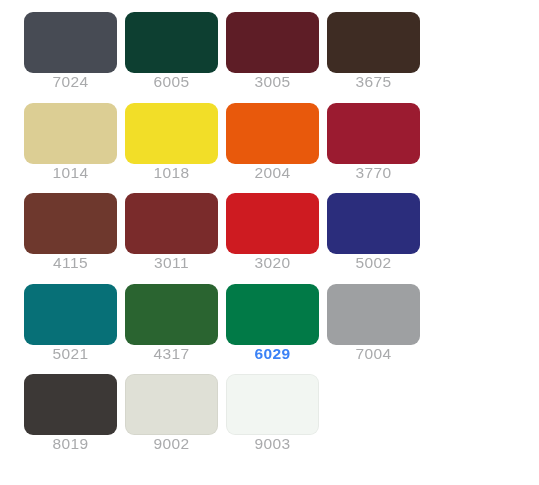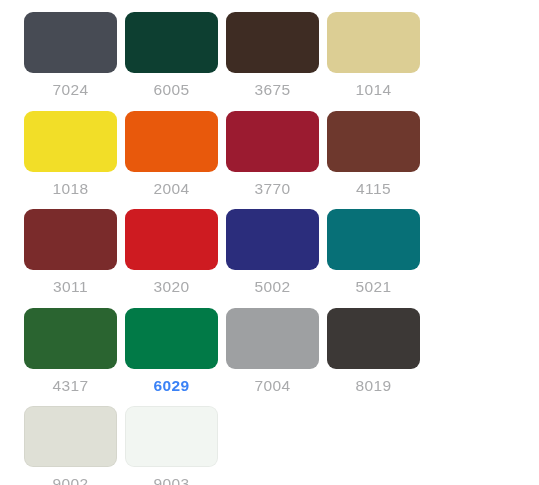--- a/index.html
+++ b/index.html
@@ -40,21 +40,21 @@
     border-radius: 9px;
     box-sizing: border-box;
   }
 
   
   .swatch-chip.light-edge {
     box-shadow: inset 0 0 0 1px rgba(0,0,0,0.045);
   }
 
   .swatch-label {
-    margin-top: 9px;
+    margin-top: 1px;
     font-size: 15.5px;
     line-height: 1;
     letter-spacing: 0.4px;
     color: #a9aaac;
     font-weight: 400;
     text-align: center;
   }
 
   .swatch-cell.is-selected .swatch-label {
     color: #3b82f6;
@@ -65,20 +65,24 @@
 <body>
 
 <div id="swatch-grid">
     <div class="swatch-cell">
       <div class="swatch-chip" style="background-color: rgb(71, 75, 84);"></div>
       <div class="swatch-label">7024</div>
     </div>
     <div class="swatch-cell">
       <div class="swatch-chip" style="background-color: rgb(13, 63, 49);"></div>
       <div class="swatch-label">6005</div>
+    </div>
+    <div class="swatch-cell">
+      <div class="swatch-chip" style="background-color: rgb(94, 29, 38);"></div>
+      <div class="swatch-label">3005</div>
     </div>
     <div class="swatch-cell">
       <div class="swatch-chip" style="background-color: rgb(62, 44, 35);"></div>
       <div class="swatch-label">3675</div>
     </div>
     <div class="swatch-cell">
       <div class="swatch-chip" style="background-color: rgb(220, 206, 148);"></div>
       <div class="swatch-label">1014</div>
     </div>
     <div class="swatch-cell">

